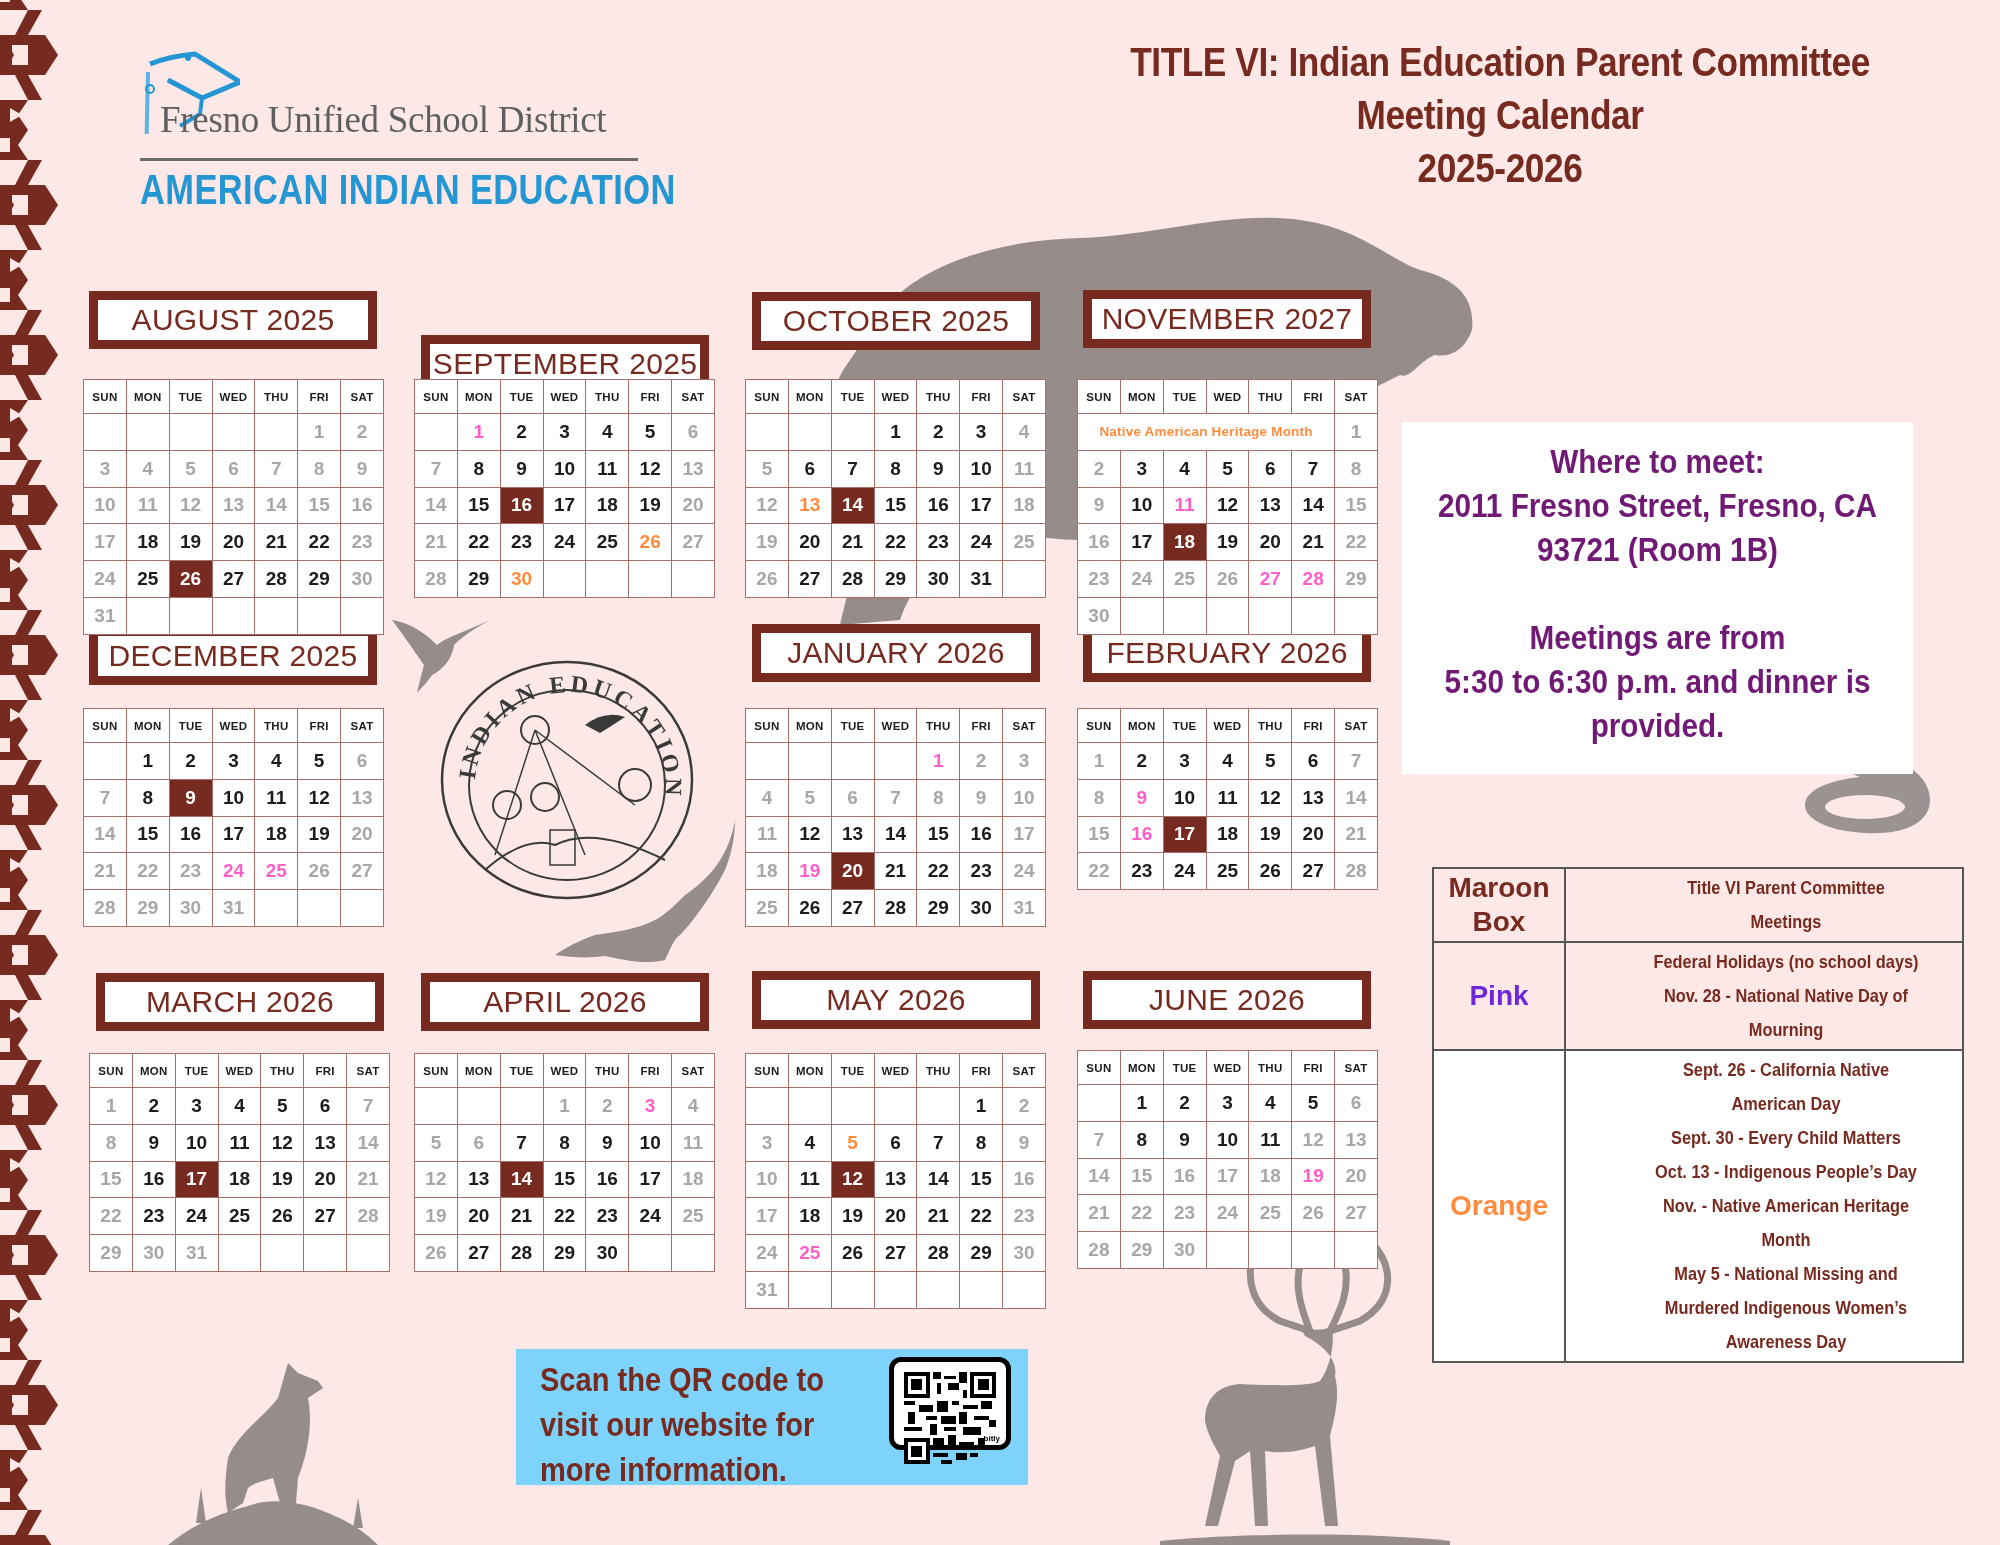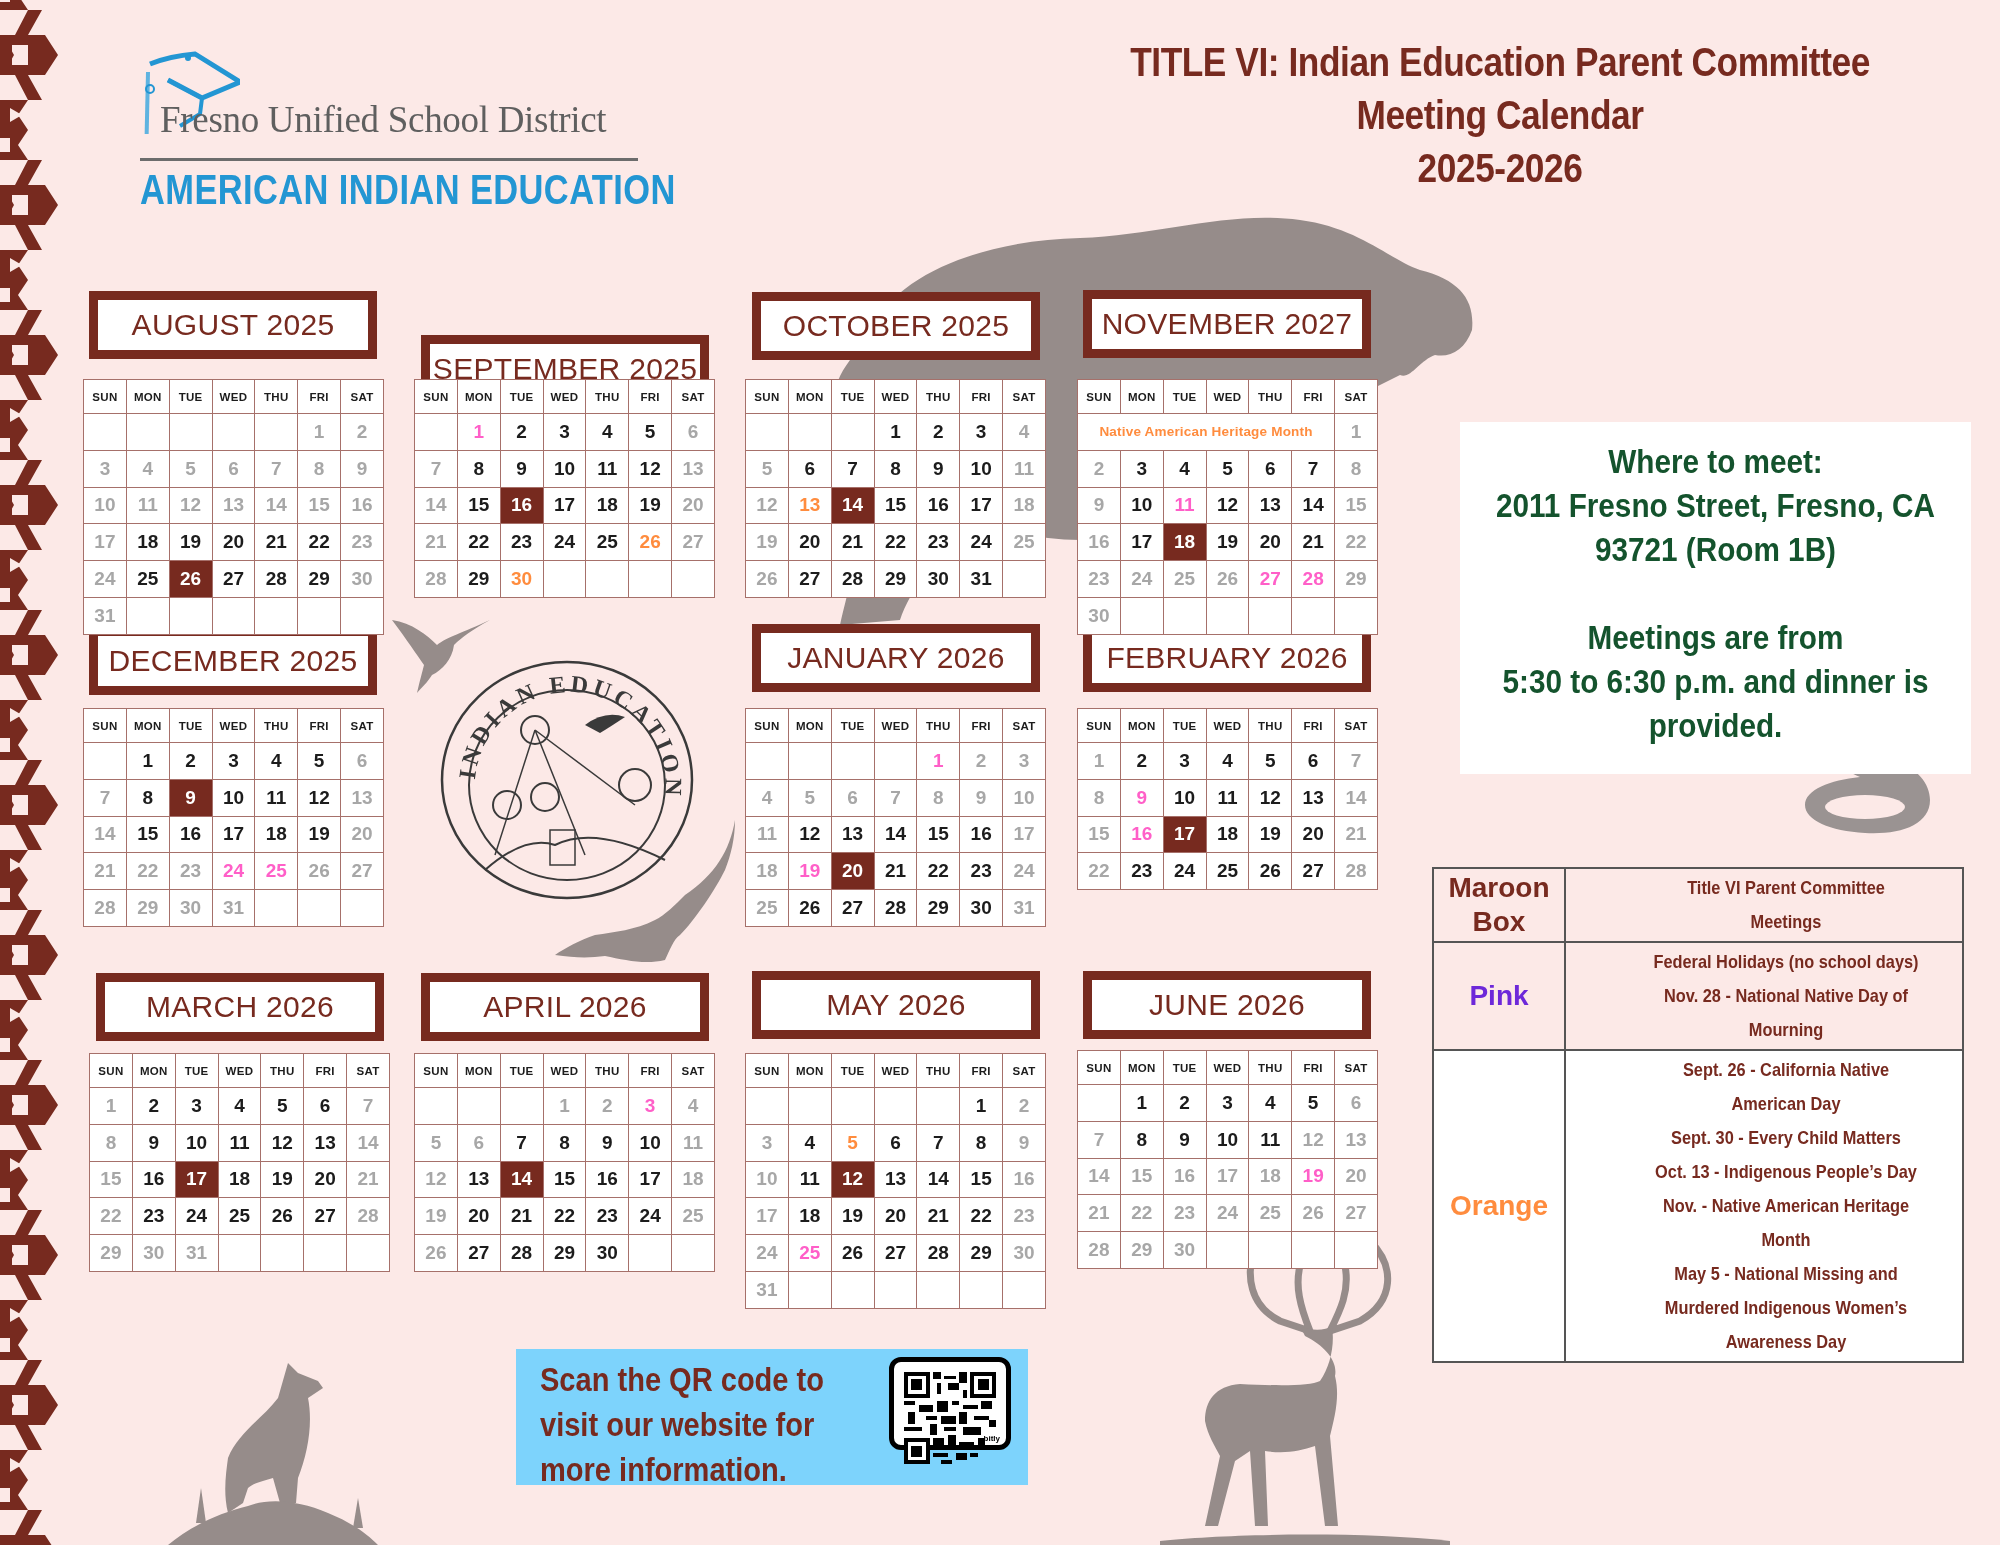--- a/index.html
+++ b/index.html
@@ -33,21 +33,21 @@
     left: 1060px; top: 36px; width: 880px; text-align: center;
     font-weight: bold; font-size: 41px; line-height: 53px; color: #772a1f;
     transform: scaleX(0.86); transform-origin: center top; letter-spacing: -0.5px;
   }
 
   
   .sil { fill: #968c8a; }
 
   
   .month-head {
-    position: absolute; height: 68px; width: 288px;
+    position: absolute; height: 58px; width: 288px;
     border: 9px solid #772a1f; background: #fff;
     display: flex; align-items: center; justify-content: center;
     font-size: 30px; color: #772a1f; letter-spacing: 0.3px; white-space: nowrap;
   }
   
   .cal {
     position: absolute; width: 301px; background: #fff;
     border-collapse: collapse; table-layout: fixed;
   }
   .cal td, .cal th {
@@ -57,22 +57,22 @@
   .cal th { font-size: 11.5px; color: #1c1c1c; height: 34px; letter-spacing: 0.3px; }
   .cal td { font-size: 19px; height: 36.8px; color: #1c1c1c; }
   .cal td.gray { color: #a7a7a7; }
   .cal td.pink { color: #ff5fc8; }
   .cal td.orange { color: #ff8c3e; }
   .cal td.meeting { background: #772a1f; color: #ffffff; }
   .cal td.banner { color: #ff8c3e; font-size: 13.5px; letter-spacing: 0.2px; white-space: nowrap; }
 
   
   .info-box {
-    left: 1460px; top: 422px; width: 511px; height: 352px; background: #fff;
-    text-align: center; color: #14532d; font-weight: bold;
+    left: 1402px; top: 422px; width: 511px; height: 352px; background: #fff;
+    text-align: center; color: #701a75; font-weight: bold;
     font-size: 33px; line-height: 44px; padding-top: 18px;
   }
   .info-box .ln { display: block; transform: scaleX(0.9); }
   .info-box .gap { height: 44px; }
 
   
   .legend {
     left: 1432px; top: 867px; width: 532px; border-collapse: collapse;
     background: #fce9e7;
   }

